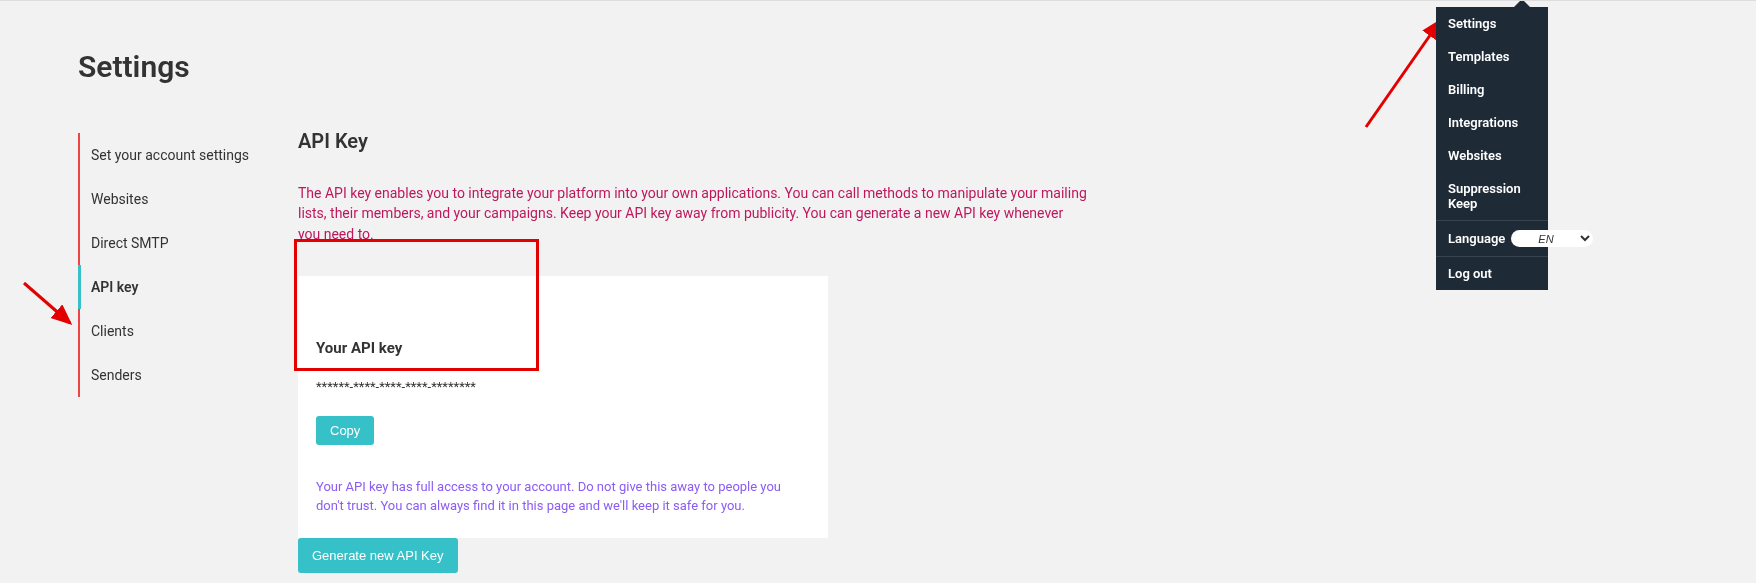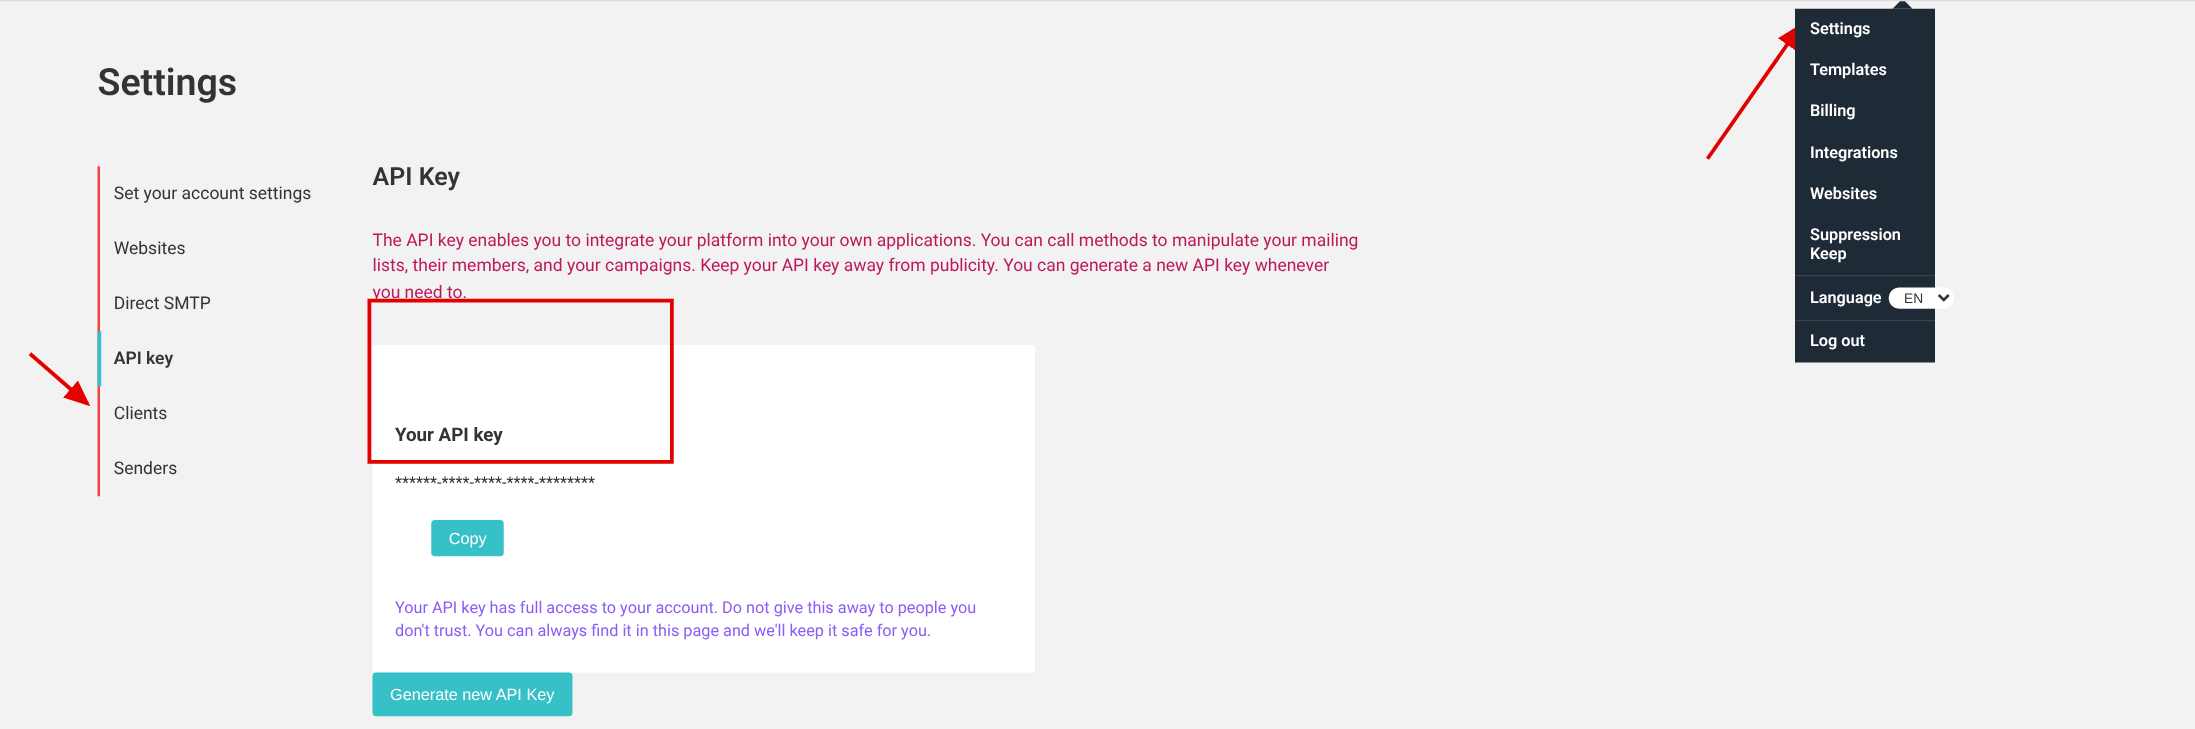--- a/index.html
+++ b/index.html
@@ -82,21 +82,20 @@
     font-family: inherit;
   }
   .copy-btn {
     background: #36c0c8;
     color: #fff;
     border: none;
     padding: 7px 14px;
     font-size: 13px;
     border-radius: 3px;
     cursor: pointer;
-    margin-left: 29px;
   }
   .api-note {
     font-size: 13px;
     color: #8b5cf6;
     padding: 14px 18px 22px 18px;
     line-height: 1.5;
   }
   .generate-btn {
     background: #36c0c8;
     color: #fff;
@@ -145,22 +144,23 @@
   .dropdown-sep {
     border-top: 1px solid #39424d;
     margin: 0;
   }
   .lang-select {
     background: #fff;
     color: #333;
     border: none;
     border-radius: 10px;
     font-size: 11px;
-    padding: 1px 8px;
+    padding: 1px 23px;
     height: 17px;
+    font-style: italic;
   }
   
   .arrow {
     position: absolute;
     pointer-events: none;
   }
   .arrow svg { display: block; }
 </style>
 </head>
 <body>

